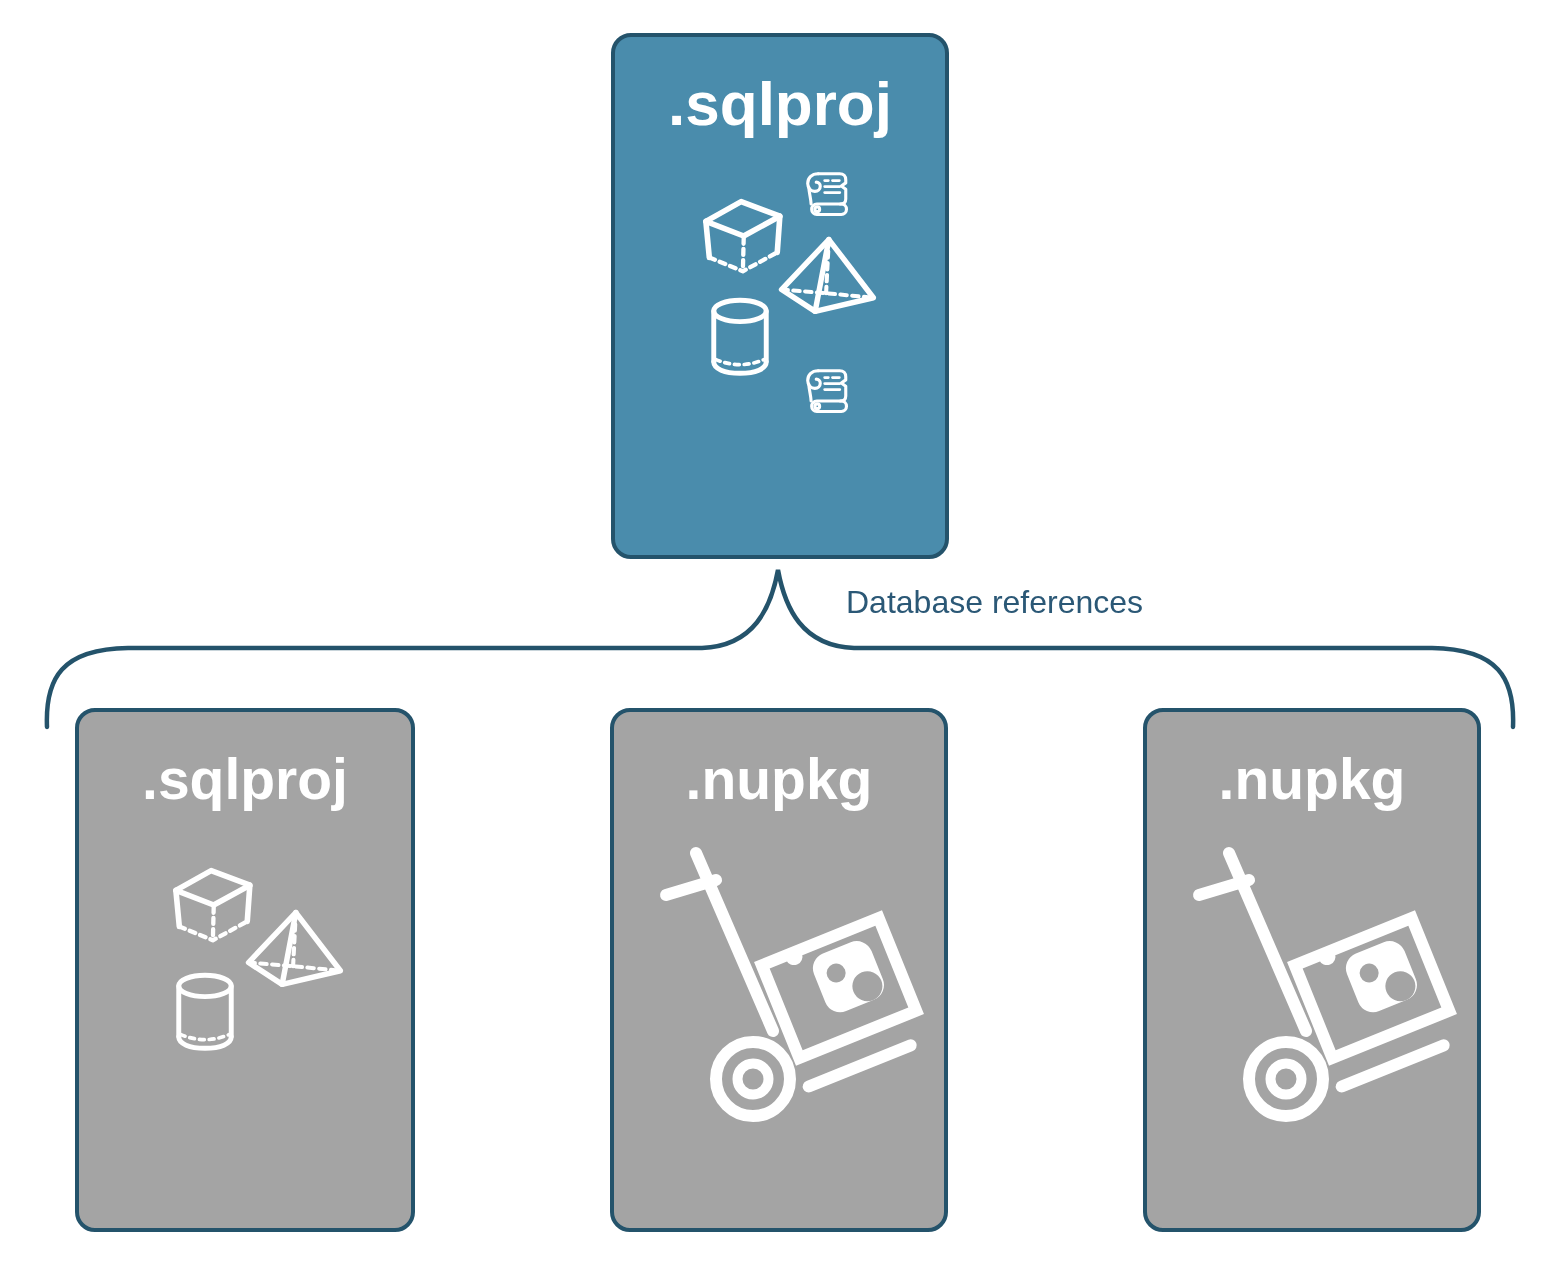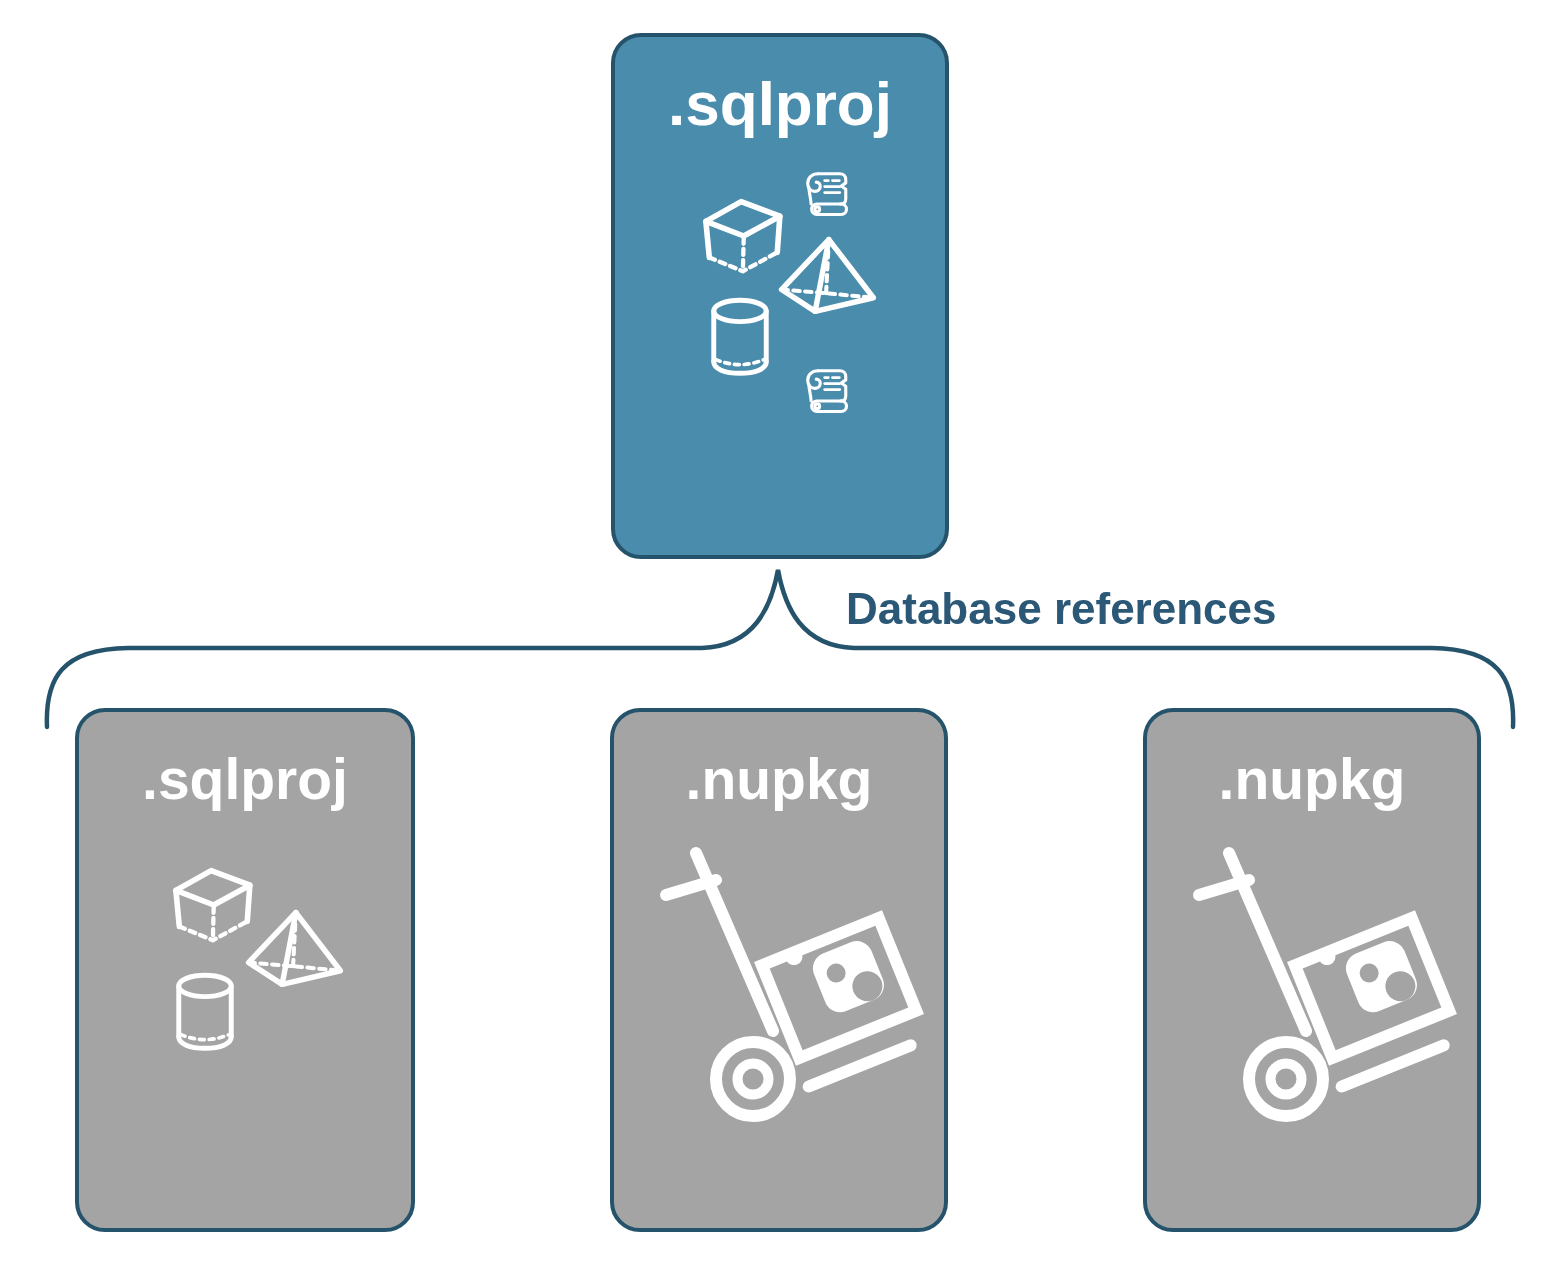--- a/index.html
+++ b/index.html
@@ -1,38 +1,38 @@
 <!DOCTYPE html>
 <html style="--root-fill: #4A8CAC; --child-fill: #A4A4A4; --outline: #24536B; --label-text: #2B5876; --icon: #FFFFFF;"><head>
 <meta charset="utf-8">
 <style>
   html,body{margin:0;padding:0;background:#fff;}
   .canvas{position:relative;width:1566px;height:1274px;background:#ffffff;
           font-family:"Liberation Sans",sans-serif;overflow:hidden;}
   .box{position:absolute;box-sizing:border-box;border:4px solid var(--outline,#24536B);
-       border-radius:30px;text-align:center;}
+       border-radius:20px;text-align:center;}
   .box-root{left:611px;top:33px;width:338px;height:526px;background:var(--root-fill,#4A8CAC);}
   .box-child{background:var(--child-fill,#A4A4A4);}
   .box-c1{left:75px;top:708px;width:340px;height:524px;}
   .box-c2{left:610px;top:708px;width:338px;height:524px;}
   .box-c3{left:1143px;top:708px;width:338px;height:524px;}
   .box-title{color:#ffffff;font-weight:700;font-size:57px;margin-top:34px;}
   .box-root .box-title{font-size:62px;margin-top:31px;}
   .ic{position:absolute;color:var(--icon,#ffffff);}
   .box-root .i-scroll1{left:184px;top:128px;width:55px;height:55px;}
   .box-root .i-cube{left:82px;top:156px;width:90px;height:86px;}
   .box-root .i-pyr{left:162px;top:196px;width:100px;height:84px;}
   .box-root .i-cyl{left:92px;top:260px;width:66px;height:82px;}
   .box-root .i-scroll2{left:184px;top:325px;width:55px;height:55px;}
   .box-c1 .i-cube{left:88px;top:150px;width:90px;height:86px;}
   .box-c1 .i-pyr{left:165px;top:194px;width:100px;height:84px;}
   .box-c1 .i-cyl{left:93px;top:260px;width:66px;height:82px;}
   .i-dolly{left:32px;top:126px;width:300px;height:330px;}
   .brace{position:absolute;left:0;top:0;pointer-events:none;}
-  .edge-label{position:absolute;left:846px;top:584px;font-size:44px;font-weight:700;
+  .edge-label{position:absolute;left:846px;top:584px;font-size:32px;font-weight:400;
               color:var(--label-text,#2B5876);white-space:nowrap;}
 </style>
 </head>
 <body>
 
 <div class="canvas">
 
   <div class="box box-root">
     <div class="box-title">.sqlproj</div>
 

